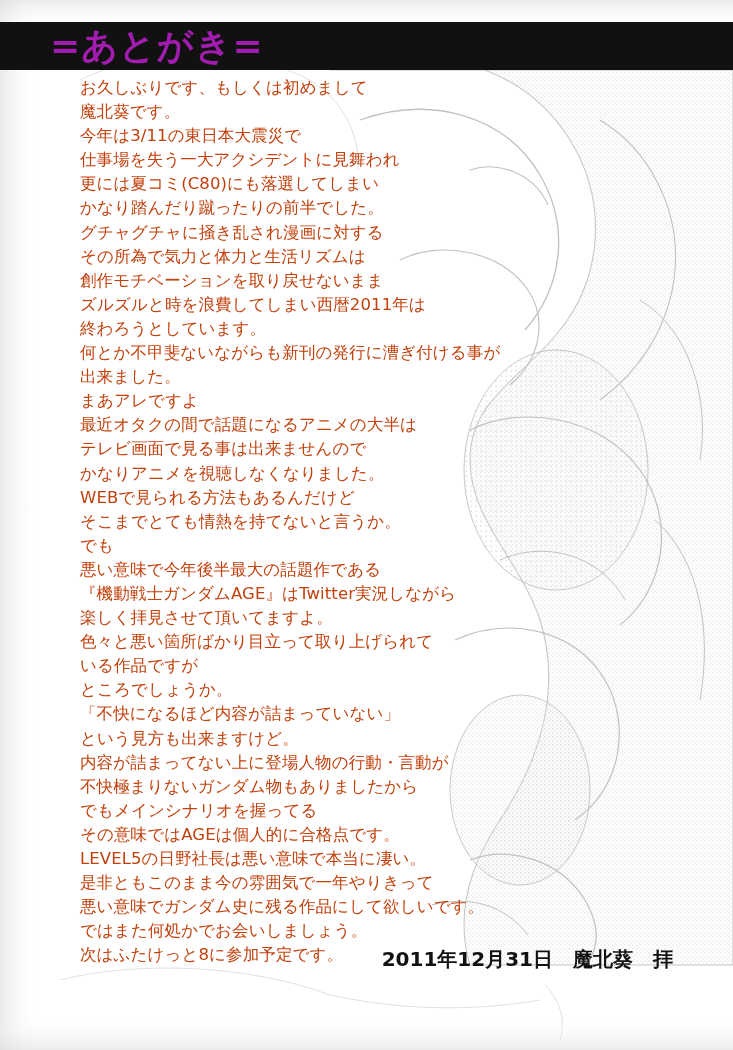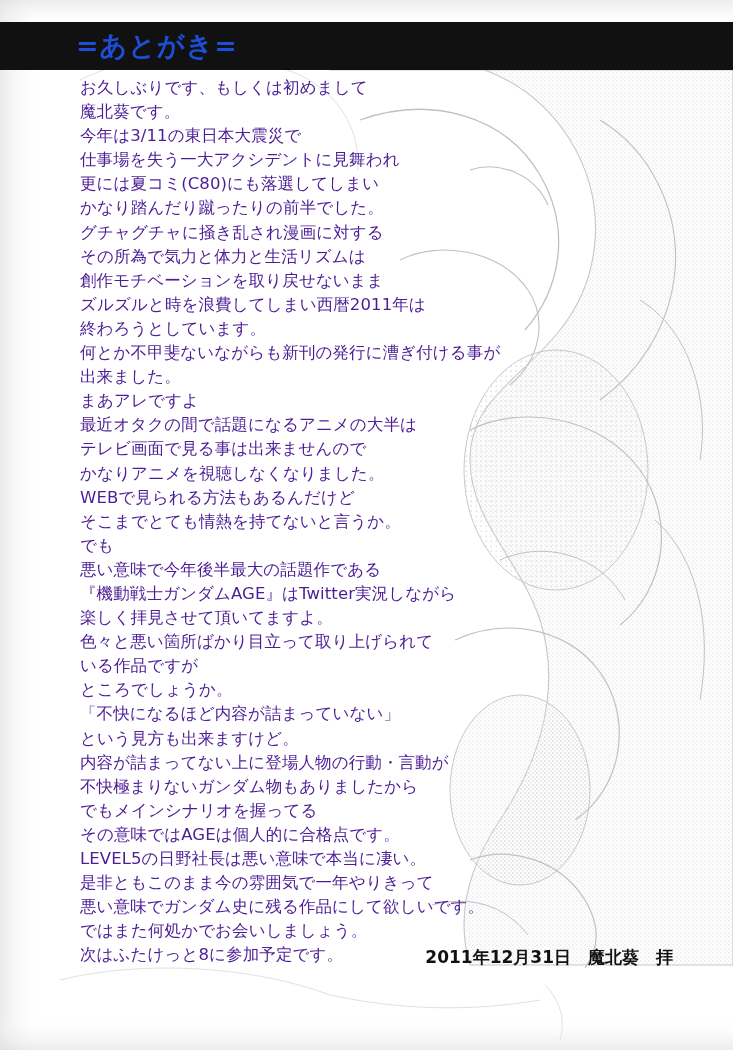--- a/index.html
+++ b/index.html
@@ -31,56 +31,56 @@
     position: absolute;
     left: 0;
     top: 22px;
     width: 733px;
     height: 48px;
     background: #111111;
     z-index: 2;
   }
   .header-title {
     position: absolute;
-    left: 76px;
+    left: 50px;
     top: 30px;
     z-index: 3;
-    color: #1d4ed8;
-    font-size: 27px;
+    color: #a21caf;
+    font-size: 36px;
     font-weight: bold;
     letter-spacing: 1px;
     line-height: 32px;
     white-space: nowrap;
     font-family: "DejaVu Sans", sans-serif;
   }
 
   
   .body-block {
     position: absolute;
     left: 80px;
     top: 76px;
     width: 560px;
     z-index: 3;
   }
   .body-line {
     font-size: 16.5px;
     line-height: 24.1px;
-    color: #4c1d95;
+    color: #c2410c;
     white-space: pre;
     font-family: "DejaVu Sans", sans-serif;
     letter-spacing: 0.1px;
   }
 
   
   .signature {
     position: absolute;
     right: 60px;
     top: 946px;
     z-index: 3;
-    font-size: 17px;
+    font-size: 20px;
     font-weight: bold;
     color: #111111;
     white-space: pre;
     font-family: "DejaVu Sans", sans-serif;
   }
 
   
   .edge-shade {
     position: absolute;
     left: 0; top: 0;

